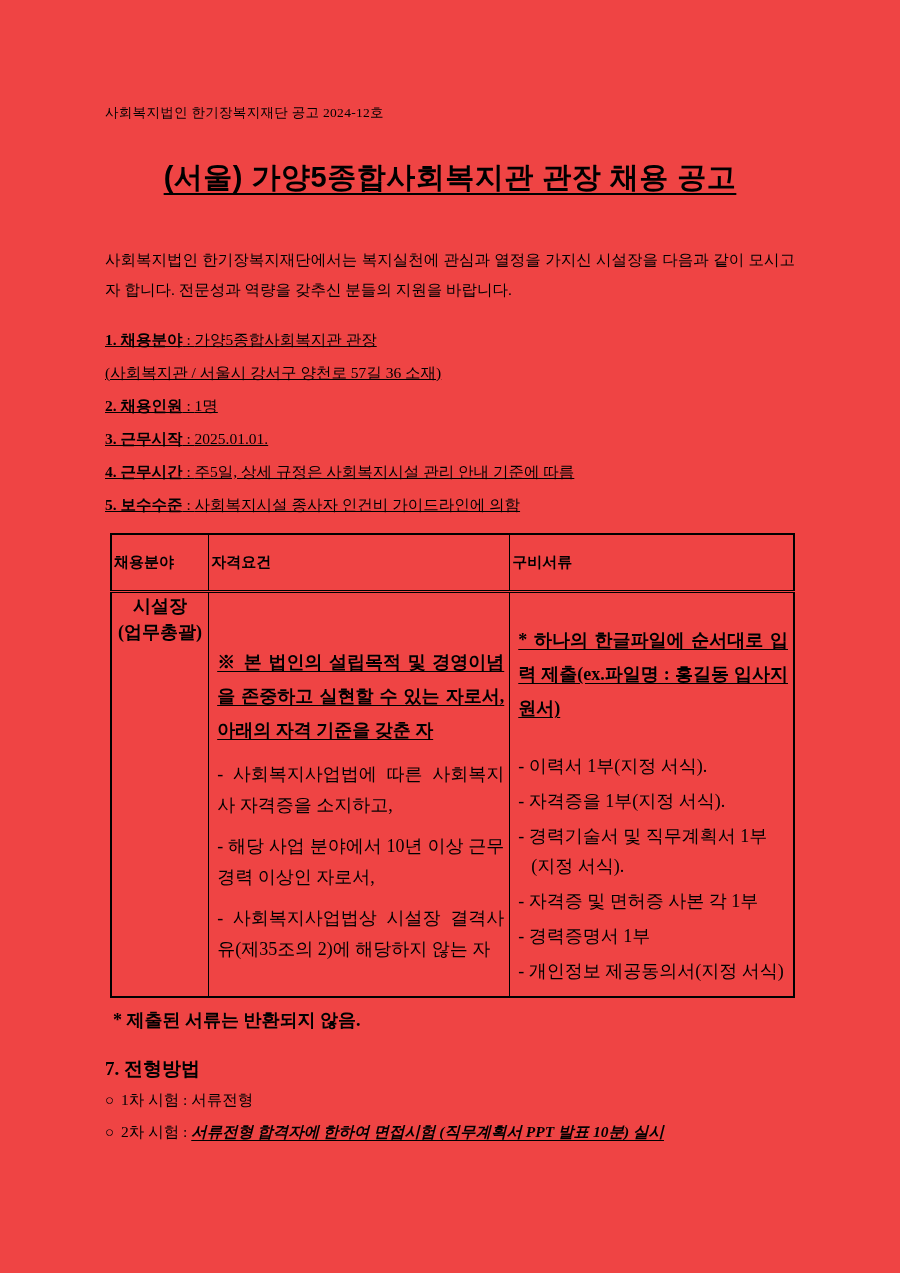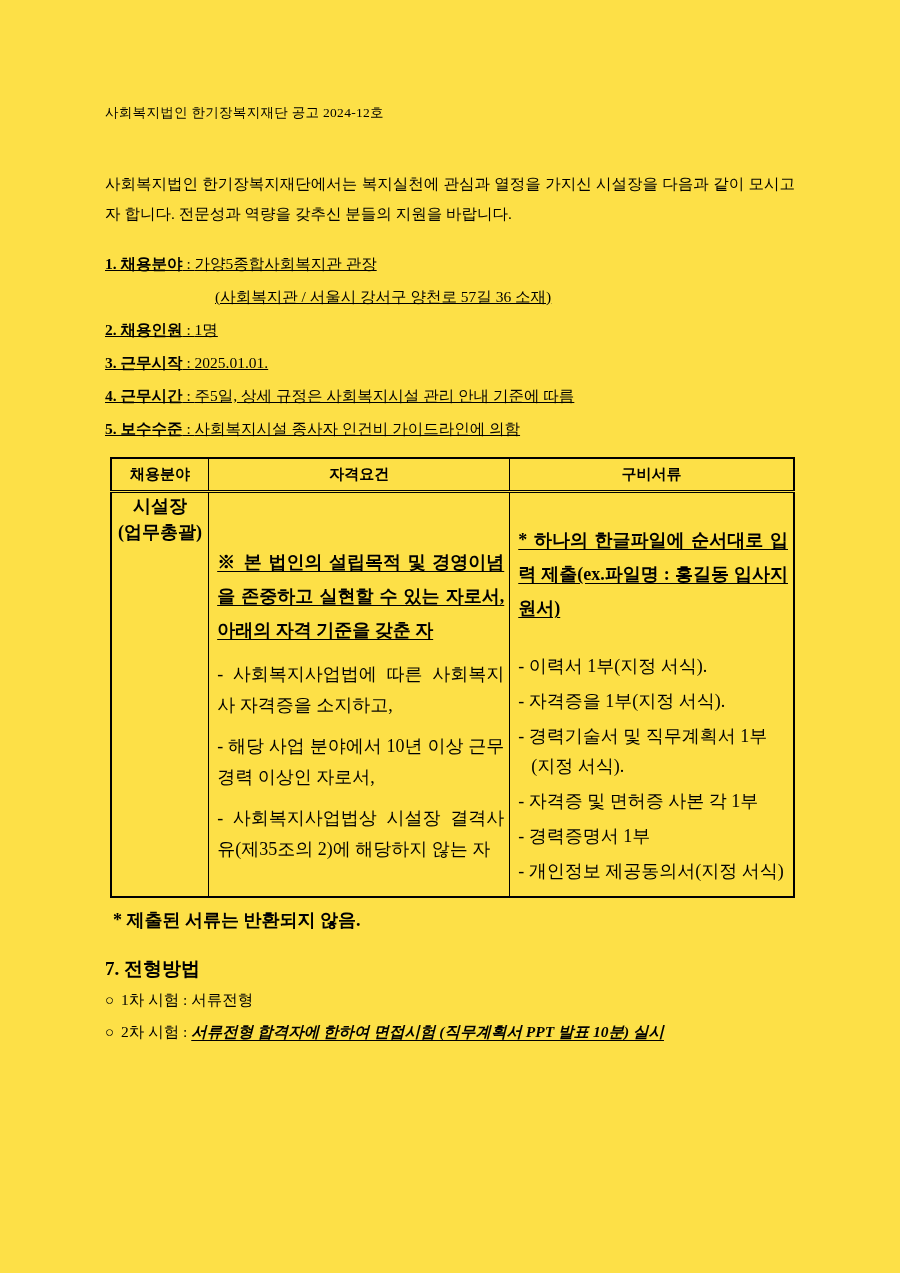--- a/index.html
+++ b/index.html
@@ -1,47 +1,47 @@
 <!DOCTYPE html>
 <html lang="ko"><head>
 <meta charset="utf-8">
 <style>
   html,body { margin:0; padding:0; background:#ffffff; }
   .page {
     position:relative; width:900px; height:1273px; margin:0 auto;
-    background:#fde047; color:#000000; overflow:hidden;
+    background:#ef4444; color:#000000; overflow:hidden;
     font-family:"Liberation Serif","DejaVu Serif",serif;
   }
   .content { padding:104px 105px 0 105px; }
 
   .doc-number { font-size:13.5px; line-height:17px; letter-spacing:0.3px; }
 
   .title {
     margin:36px 0 0 0; text-align:center;
     font-family:"Liberation Sans","DejaVu Sans",sans-serif;
     font-size:29px; font-weight:bold; line-height:40px; letter-spacing:0.5px;
     text-decoration:underline; text-underline-offset:6px;
   }
 
   .intro { margin:48px 0 0 0; font-size:15.5px; line-height:30px; text-align:justify; }
 
   .items { margin-top:24px;text-decoration:underline; }
   .item { font-size:15.5px; line-height:21px; margin-top:12px; }
   .item:first-child { margin-top:0; }
-  .item-sub { margin-left:110px; }
+  .item-sub { }
   .lbl { font-weight:bold; }
 
   .req-table {
     border-collapse:collapse; table-layout:fixed;
     margin:18px 0 0 5px; border:2px solid #000;
   }
   .req-table th, .req-table td { border:1px solid #000; }
   .req-table th {
-    font-size:15px; font-weight:bold; padding:6px 2px;
-    border-bottom:3px double #000; text-align:center;
+    font-size:15px; font-weight:bold; padding:18px 2px;
+    border-bottom:3px double #000; text-align:left;
   }
   .req-table td { vertical-align:top; font-size:18px; }
   .cat-cell {
     height:378px; padding:0 2px; vertical-align:middle; text-align:center;
     font-weight:bold; white-space:pre-line; line-height:26px;
   }
   .qual-cell { padding:52px 5px 10px 8px; }
   .doc-cell  { padding:30px 5px 10px 8px; }
   .cell-intro {
     margin:0; font-weight:bold; text-decoration:underline;
@@ -62,20 +62,21 @@
   }
 </style>
 </head>
 <body>
 
 <div class="page">
   <div class="content">
 
     <div class="doc-number">사회복지법인 한기장복지재단 공고 2024-12호</div>
 
+    <h1 class="title">(서울) 가양5종합사회복지관 관장 채용 공고</h1>
 
     <p class="intro">사회복지법인 한기장복지재단에서는 복지실천에 관심과 열정을 가지신 시설장을 다음과 같이 모시고자 합니다. 전문성과 역량을 갖추신 분들의 지원을 바랍니다.</p>
 
     <div class="items">
       <div class="item">
         <span class="lbl">1. 채용분야</span><span> : </span><span>가양5종합사회복지관 관장</span>
       </div>
       <div class="item item-sub">(사회복지관 / 서울시 강서구 양천로 57길 36 소재)</div>
       <div class="item">
         <span class="lbl">2. 채용인원</span><span> : </span><span>1명</span>

